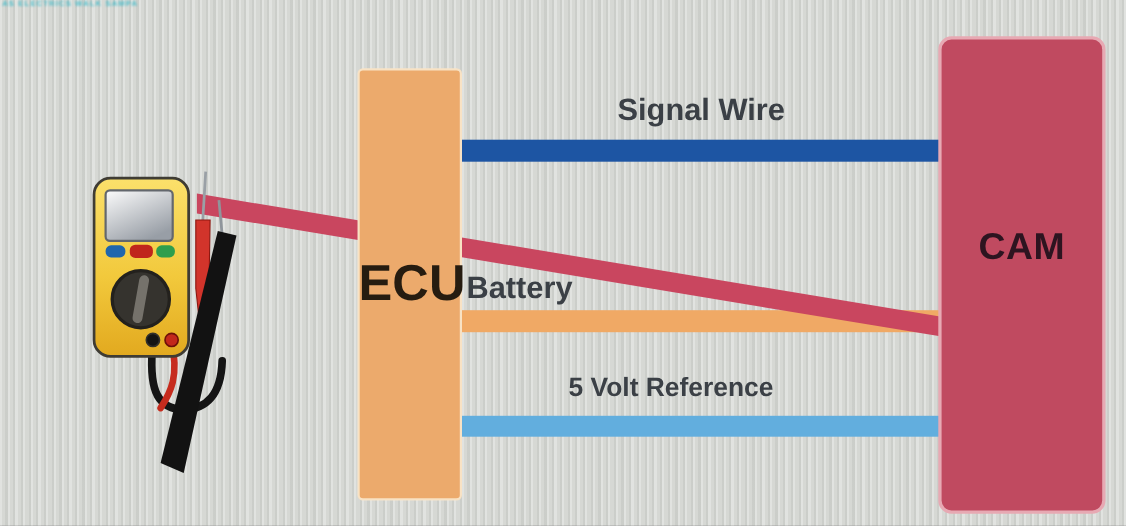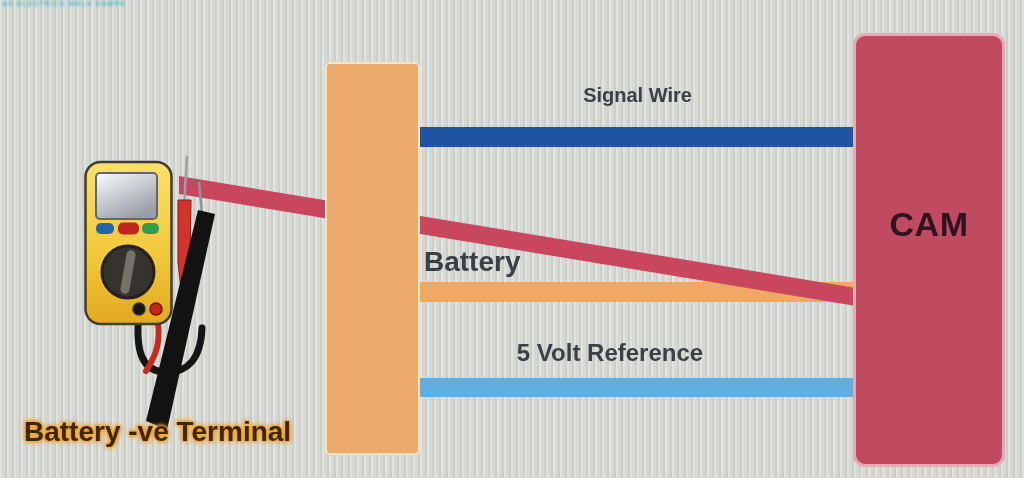--- a/index.html
+++ b/index.html
@@ -16,21 +16,21 @@
     position:absolute;left:2px;top:0;font-size:7px;letter-spacing:1px;
     color:#35b9c9;filter:blur(1.1px);font-weight:700;white-space:nowrap;opacity:.85;
   }
   
   .wire{position:absolute;left:420px;width:435px;}
   .wire-signal{top:127px;height:20px;}
   .wire-ground{top:282px;height:20px;}
   .wire-5v{top:378px;height:19px;}
   
   .lbl{position:absolute;color:#3b4046;font-weight:600;white-space:nowrap;}
-  .lbl-signal{left:420px;width:435px;top:84px;text-align:center;font-size:20px;}
+  .lbl-signal{left:420px;width:435px;top:84px;text-align:center;font-size:28px;}
   .lbl-ground{left:424px;top:246px;font-size:28px;}
   .lbl-5v{left:400px;width:420px;top:339px;text-align:center;font-size:24px;}
   
   .ecu{
     position:absolute;left:325px;top:62px;width:95px;height:393px;
     border:2px solid rgba(250,236,212,.85);border-radius:5px;box-sizing:border-box;
   }
   .ecu-label{
     position:absolute;left:326px;top:230px;width:95px;text-align:center;
     font-size:46px;font-weight:700;color:#261c10;letter-spacing:0px;
@@ -65,20 +65,21 @@
 
   <div class="lbl lbl-signal">Signal Wire</div>
   <div class="lbl lbl-ground">Battery</div>
   <div class="lbl lbl-5v">5 Volt Reference</div>
 
   <svg class="layer" width="1024" height="478" viewBox="0 0 1024 478">
     <polygon points="179,176 856,288 856,306 179,194" fill="#c9465f"></polygon>
   </svg>
 
   <div class="ecu" style="background: rgb(236, 170, 108);"></div>
+  <div class="ecu-label">ECU</div>
 
   <div class="cam" style="background: rgb(192, 74, 96); border-color: rgb(231, 169, 179);"></div>
   <div class="cam-label">
     <div>CAM</div>
   </div>
 
   <svg class="layer" width="1024" height="478" viewBox="0 0 1024 478">
     <defs>
       <linearGradient id="mmBody" x1="0" y1="0" x2="0" y2="1">
         <stop offset="0" stop-color="#fbe06b"></stop>
@@ -108,15 +109,14 @@
     <circle cx="139" cy="309" r="6" fill="#141414" stroke="#32302c" stroke-width="1.5"></circle>
     <circle cx="156" cy="309" r="6" fill="#c3281b" stroke="#6f1109" stroke-width="1.5"></circle>
 
     <line x1="184" y1="206" x2="187" y2="156" stroke="#9aa0a6" stroke-width="2.5"></line>
     <polygon points="178,200 191,200 190,262 186,290 181,290 178,262" fill="#d2342b" stroke="#8e1710" stroke-width="1"></polygon>
 
     <line x1="202" y1="214" x2="199" y2="182" stroke="#8f959b" stroke-width="2.5"></line>
     <polygon points="198,210 215,214 167,430 146,421" fill="#121212"></polygon>
   </svg>
 
-  <div class="battery-label">Battery -ve Terminal</div>
 
 </div>
 
 </body></html>

